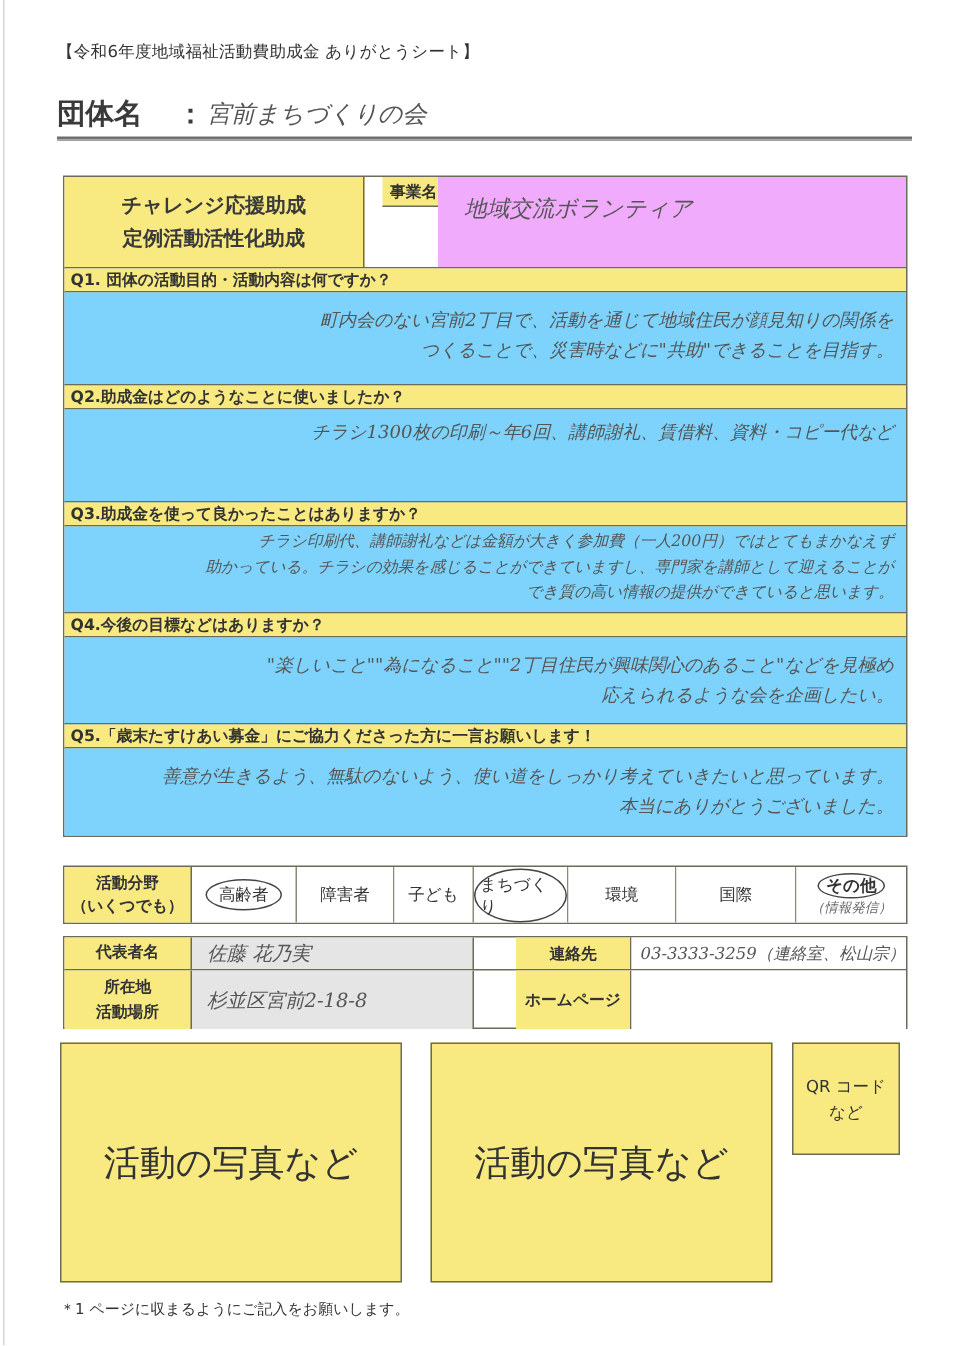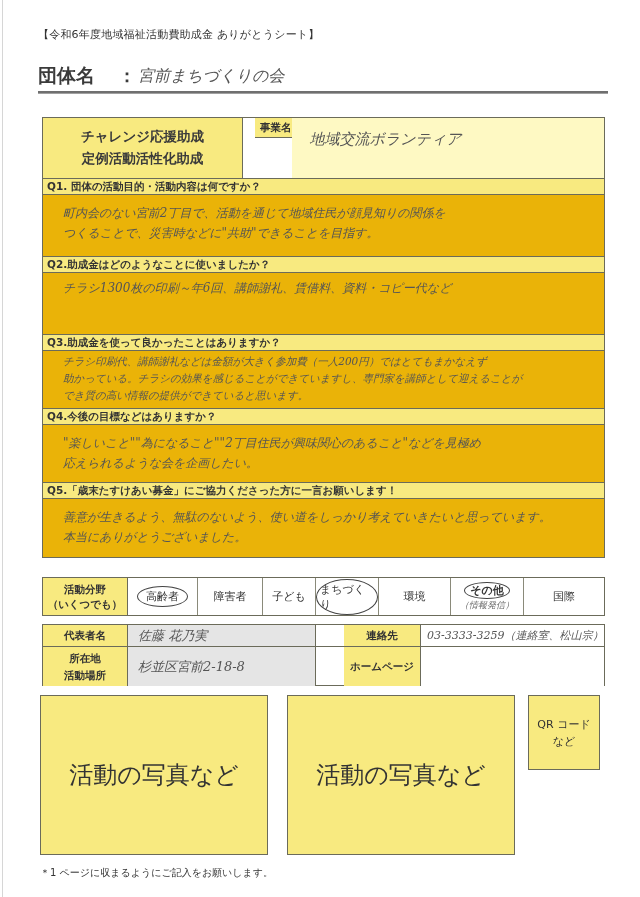--- a/index.html
+++ b/index.html
@@ -15,24 +15,24 @@
     .org-value { position: absolute; left: 100px; top: 3px; font-size: 16px; color: #555; font-family: "DejaVu Serif", serif; font-style: italic; }
     .org-line { position: absolute; left: 0; top: 28px; width: 570px; height: 3px; border-top: 2px solid #6f6f6f; border-bottom: 1px solid #a0a0a0; }
 
     .main-table { position: absolute; left: 42px; top: 117px; width: 563px; border: 1px solid #6b6b5a; }
     .yellow { background: #f8ea80; }
     .row-head { display: flex; height: 61px; border-bottom: 1px solid #6b6b5a; gap: 12px; }
     .grant-types { width: 200px; border-right: 1px solid #6b6b5a; display: flex; flex-direction: column; justify-content: center; align-items: center; gap: 4px; }
     .grant-types span { font-size: 13.5px; font-weight: bold; color: #3a3a3a; }
     .project-cell { flex: 1; display: flex; flex-direction: row; }
     .project-label { height: 20px; border-bottom: 1px solid #6b6b5a; font-size: 10.5px; font-weight: bold; padding: 3px 0 0 5px; color: #333; }
-    .project-value { flex: 1; background: #fef9c3; font-size: 15px; color: #555; padding: 12px 0 0 18px; font-family: "DejaVu Serif", serif; font-style: italic; }
+    .project-value { flex: 1; background: #f0abfc; font-size: 15px; color: #555; padding: 12px 0 0 18px; font-family: "DejaVu Serif", serif; font-style: italic; }
 
     .q-head { height: 16px; border-bottom: 1px solid #6b6b5a; font-size: 10.5px; font-weight: bold; padding: 1px 0 0 4px; color: #333; }
-    .q-body { background: #eab308; border-bottom: 1px solid #6b6b5a; padding: 5px 8px 0 20px; font-size: 12px; line-height: 20px; color: #555; font-family: "DejaVu Serif", serif; font-style: italic; }
+    .q-body { background: #7dd3fc; border-bottom: 1px solid #6b6b5a; padding: 5px 8px 0 20px; font-size: 12px; line-height: 20px; color: #555; font-family: "DejaVu Serif", serif; font-style: italic; text-align: right; }
     .q-body:last-child { border-bottom: none; }
     .q1-body { height: 62px; padding-top: 8px; }
     .q2-body { height: 62px; padding-top: 5px; }
     .q3-body { height: 58px; font-size: 10.5px; line-height: 17px; padding-top: 2px; }
     .q4-body { height: 58px; padding-top: 8px; }
     .q5-body { height: 58px; padding-top: 8px; }
 
     .cat-table { position: absolute; left: 42px; top: 577px; width: 563px; height: 39px; border: 1px solid #6b6b5a; display: flex; }
     .cat-label { width: 85px; border-right: 1px solid #6b6b5a; display: flex; flex-direction: column; justify-content: center; align-items: center; font-size: 10.5px; font-weight: bold; line-height: 15px; color: #333; }
     .cat-item { border-right: 1px solid #8a8a7a; display: flex; flex-direction: column; justify-content: center; align-items: center; font-size: 11px; color: #333; background: #fff; position: relative; }
@@ -125,26 +125,26 @@
   </div>
   <div class="cat-item" style="width:53px">
     <span>子ども</span>
   </div>
   <div class="cat-item" style="width:63px">
     <span class="circled" style="padding:2px 3px">まちづくり</span>
   </div>
   <div class="cat-item" style="width:72px">
     <span>環境</span>
   </div>
+  <div class="cat-item" style="width:80px">
+    <span>国際</span>
+  </div>
   <div class="cat-item" style="flex:1">
     <span class="circled" style="padding:0 5px;font-weight:bold">その他</span>
     <span class="cat-other-note">（情報発信）</span>
-  </div>
-  <div class="cat-item" style="width:80px">
-    <span>国際</span>
   </div>
 </div>
 
 <div class="info-table">
   <div class="info-row">
     <div class="info-label yellow">代表者名</div>
     <div class="info-value">佐藤 花乃実</div>
     <div class="info-label2 yellow">連絡先</div>
     <div class="info-value2">03-3333-3259（連絡室、松山宗）</div>
   </div>

